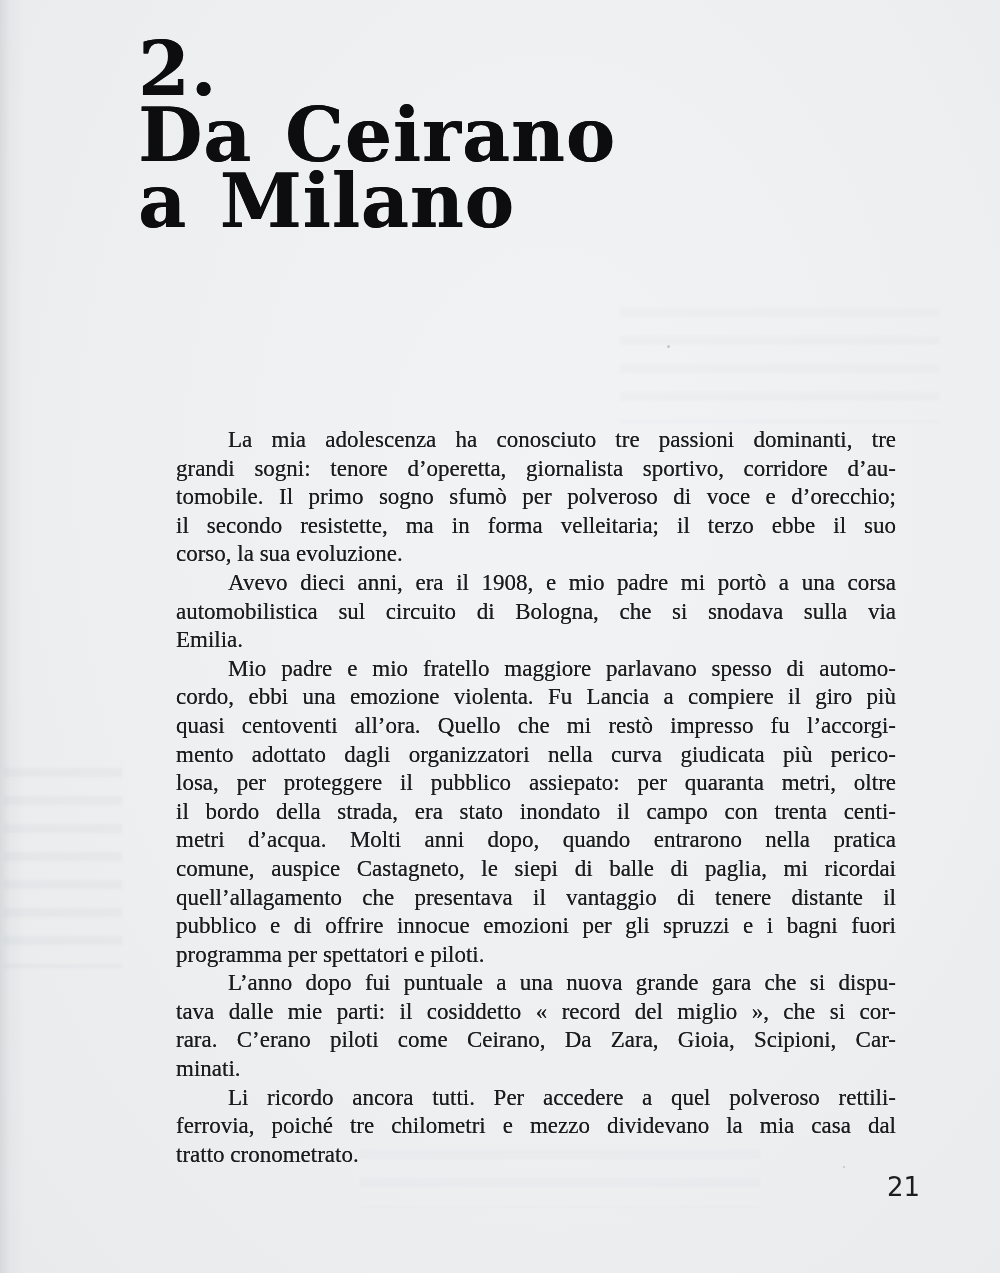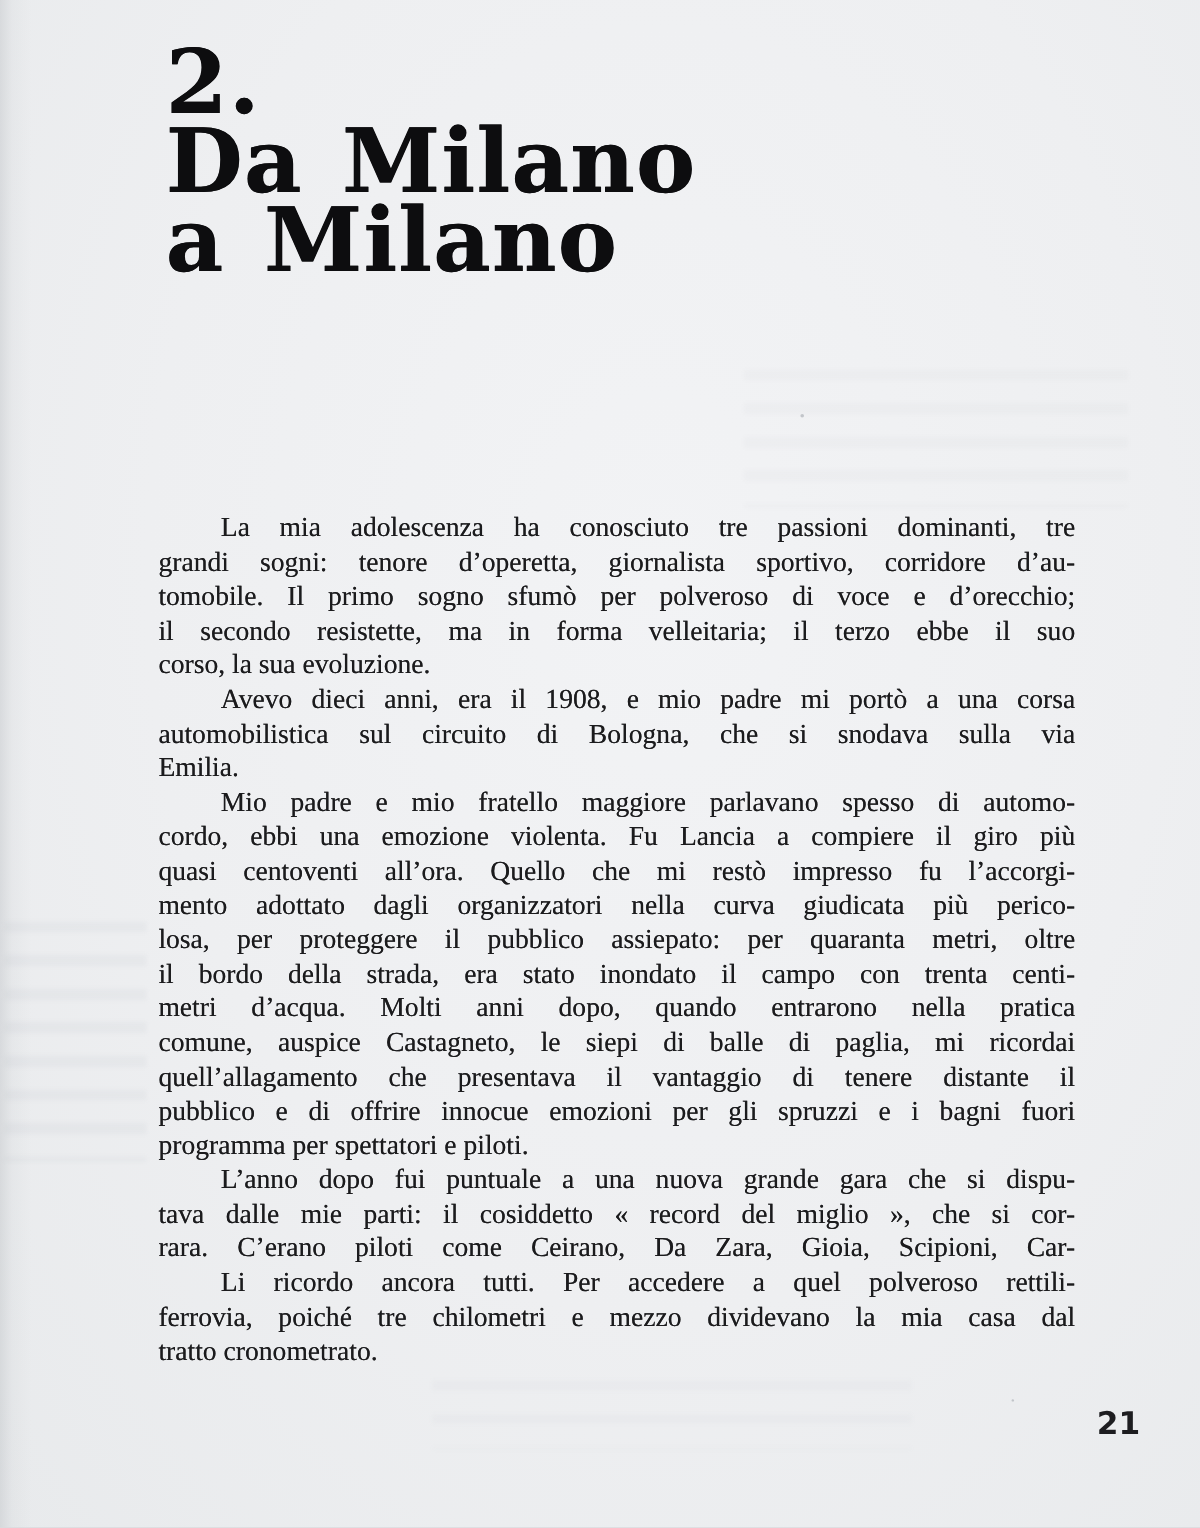--- a/index.html
+++ b/index.html
@@ -68,48 +68,49 @@
     font-size: 23px;
     line-height: 28.6px;
     color: #1b1b1d;
     text-shadow: 0 0 0.5px rgba(27,27,29,0.8);
   }
   .paragraph { margin: 0; }
   .line {
     text-align: justify;
     text-align-last: justify;
     white-space: normal;
+    margin-left: 44px;
   }
   .line.first { text-indent: 52px; }
   .line.last  { text-align-last: left; }
 
   .page-number {
     position: absolute;
-    left: 914px;
+    left: 887px;
     top: 1172px;
     font-family: "DejaVu Sans", sans-serif;
-    font-weight: bold;
+    font-weight: normal;
     font-size: 26px;
     color: #1d1d20;
   }
 </style>
 </head>
 <body>
 
 <div class="page">
 
   <div class="ghost ghost-1"></div>
   <div class="ghost ghost-2"></div>
   <div class="ghost ghost-3"></div>
   <div class="speck speck-1"></div>
   <div class="speck speck-2"></div>
 
   <h1 class="chapter-heading">
     <div class="heading-line">2.</div>
-    <div class="heading-line">Da Milano</div>
+    <div class="heading-line">Da Ceirano</div>
     <div class="heading-line">a Milano</div>
   </h1>
 
   <div class="body-text">
       <div class="paragraph">
         <div class="line first">La mia adolescenza ha conosciuto tre passioni dominanti, tre</div>
         <div class="line">grandi sogni: tenore d’operetta, giornalista sportivo, corridore d’au-</div>
         <div class="line">tomobile. Il primo sogno sfumò per polveroso di voce e d’orecchio;</div>
         <div class="line">il secondo resistette, ma in forma velleitaria; il terzo ebbe il suo</div>
         <div class="line last">corso, la sua evoluzione.</div>
@@ -129,20 +130,21 @@
         <div class="line">metri d’acqua. Molti anni dopo, quando entrarono nella pratica</div>
         <div class="line">comune, auspice Castagneto, le siepi di balle di paglia, mi ricordai</div>
         <div class="line">quell’allagamento che presentava il vantaggio di tenere distante il</div>
         <div class="line">pubblico e di offrire innocue emozioni per gli spruzzi e i bagni fuori</div>
         <div class="line last">programma per spettatori e piloti.</div>
       </div>
       <div class="paragraph">
         <div class="line first">L’anno dopo fui puntuale a una nuova grande gara che si dispu-</div>
         <div class="line">tava dalle mie parti: il cosiddetto « record del miglio », che si cor-</div>
         <div class="line">rara. C’erano piloti come Ceirano, Da Zara, Gioia, Scipioni, Car-</div>
+        <div class="line last">minati.</div>
       </div>
       <div class="paragraph">
         <div class="line first">Li ricordo ancora tutti. Per accedere a quel polveroso rettili-</div>
         <div class="line">ferrovia, poiché tre chilometri e mezzo dividevano la mia casa dal</div>
         <div class="line last">tratto cronometrato.</div>
       </div>
     </div>
 
   <div class="page-number">21</div>
 

